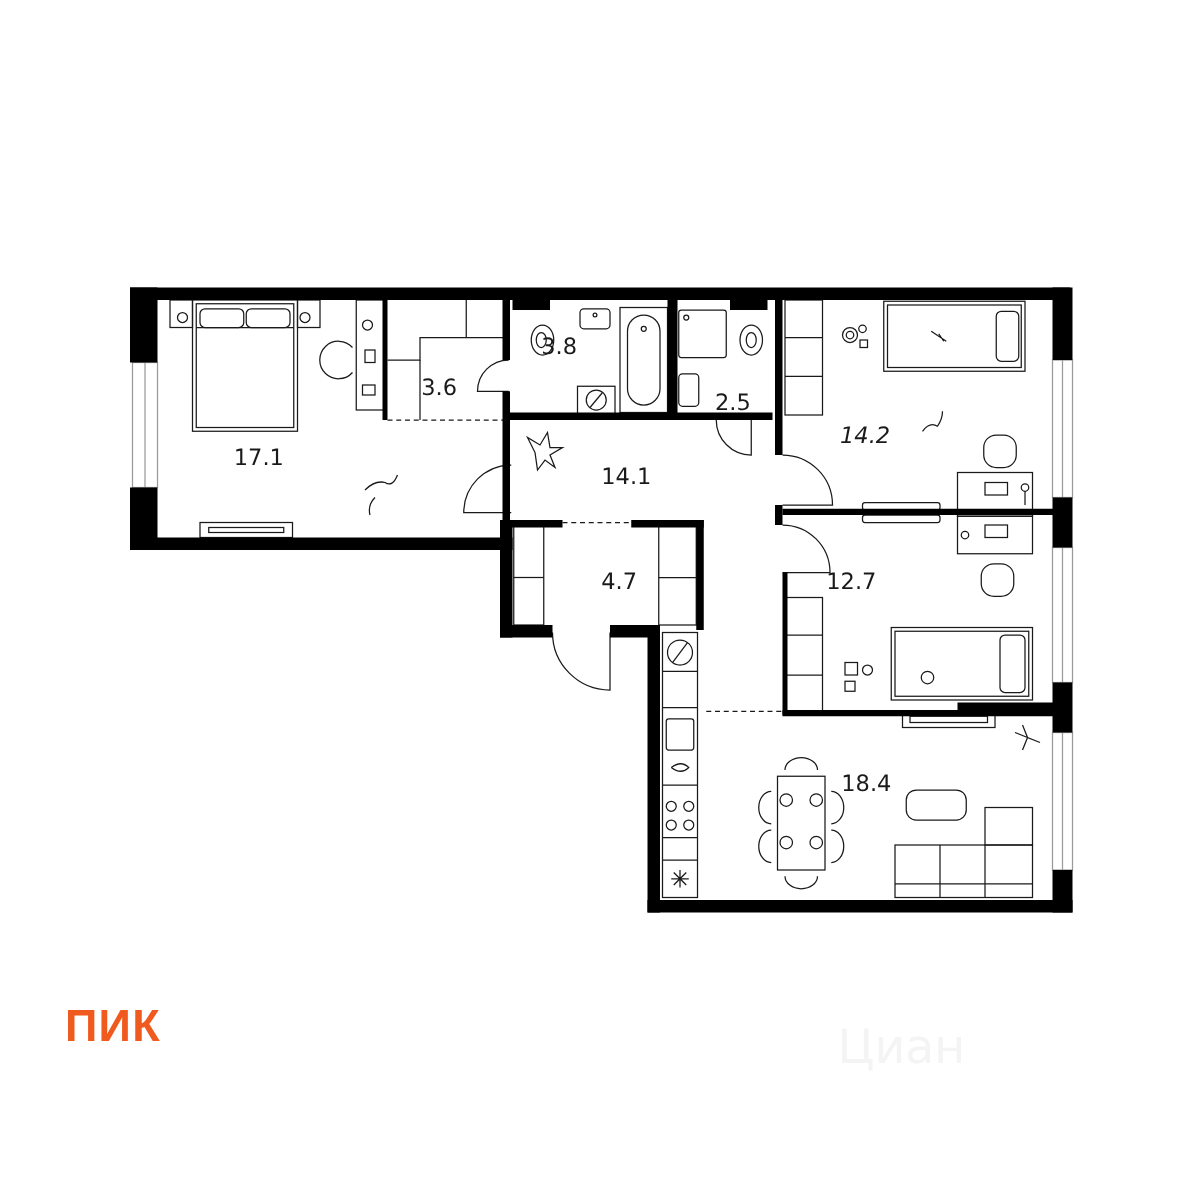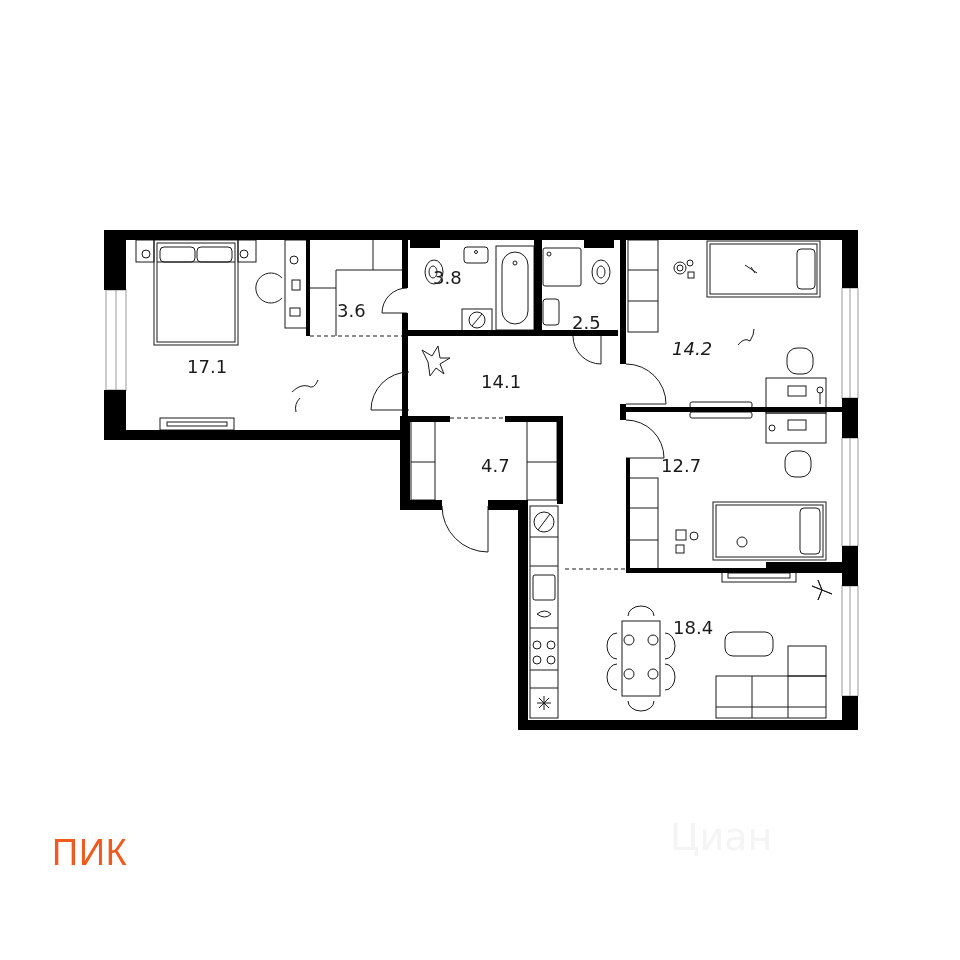--- a/index.html
+++ b/index.html
@@ -1,19 +1,19 @@
 <!DOCTYPE html>
 <html><head>
 <meta charset="utf-8">
 <style>
   html, body { margin:0; padding:0; background:#ffffff; }
   body { width:960px; height:960px; position:relative; overflow:hidden; font-family:"DejaVu Sans", sans-serif; }
   #plan { position:absolute; left:0; top:0; width:960px; height:960px; }
   .room-label { position:absolute; font-size:18px; color:#1a1a1a; font-family:"DejaVu Sans", sans-serif; }
-  .logo { position:absolute; left:52px; top:800px; font-family:"Liberation Sans", sans-serif; font-weight:normal; font-size:36px; color:#f05a1e; letter-spacing:1px;margin-top:32px; }
+  .logo { position:absolute; left:52px; top:800px; font-family:"Liberation Sans", sans-serif; font-weight:bold; font-size:36px; color:#f05a1e; letter-spacing:1px; }
   .watermark { position:absolute; left:670px; top:815px; font-size:38px; color:#f4f4f4; font-family:"DejaVu Sans", sans-serif; }
 </style>
 </head>
 <body>
 
 <svg id="plan" viewBox="0 0 960 960" xmlns="http://www.w3.org/2000/svg">
   <g fill="none" stroke="#1a1a1a" stroke-width="1">
 
     <g>
       <rect x="154" y="240" width="84" height="105"></rect>

